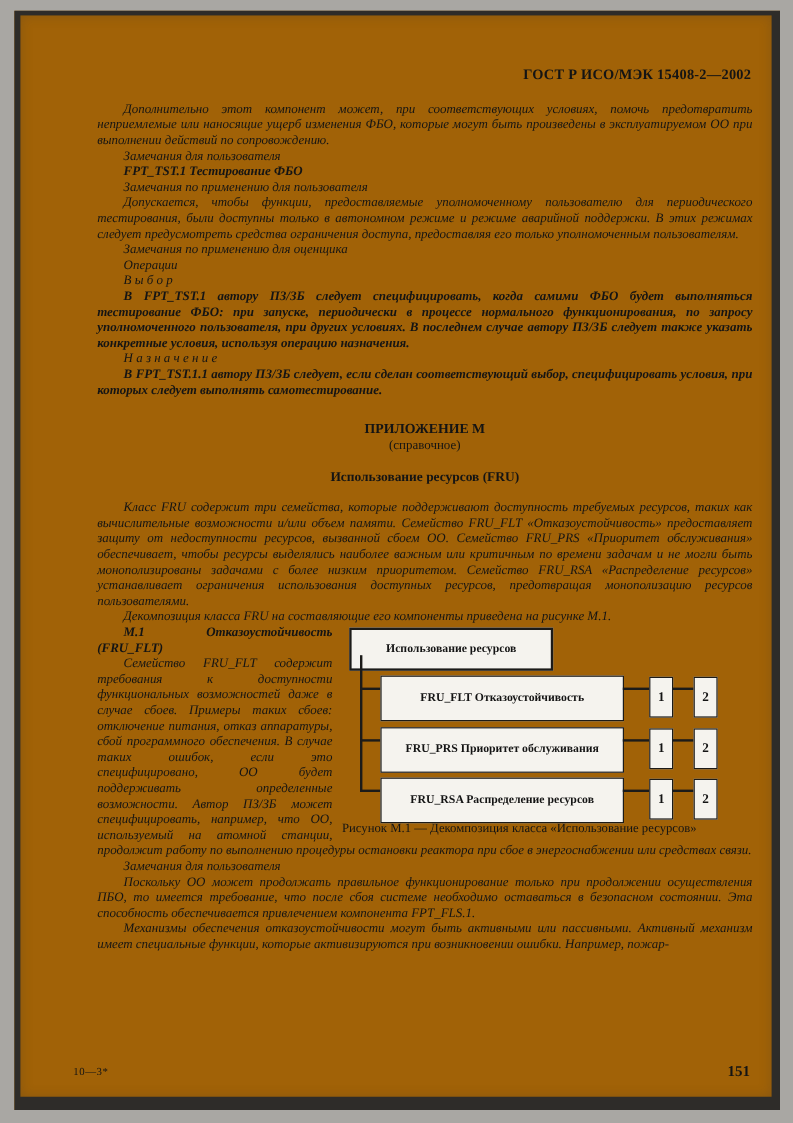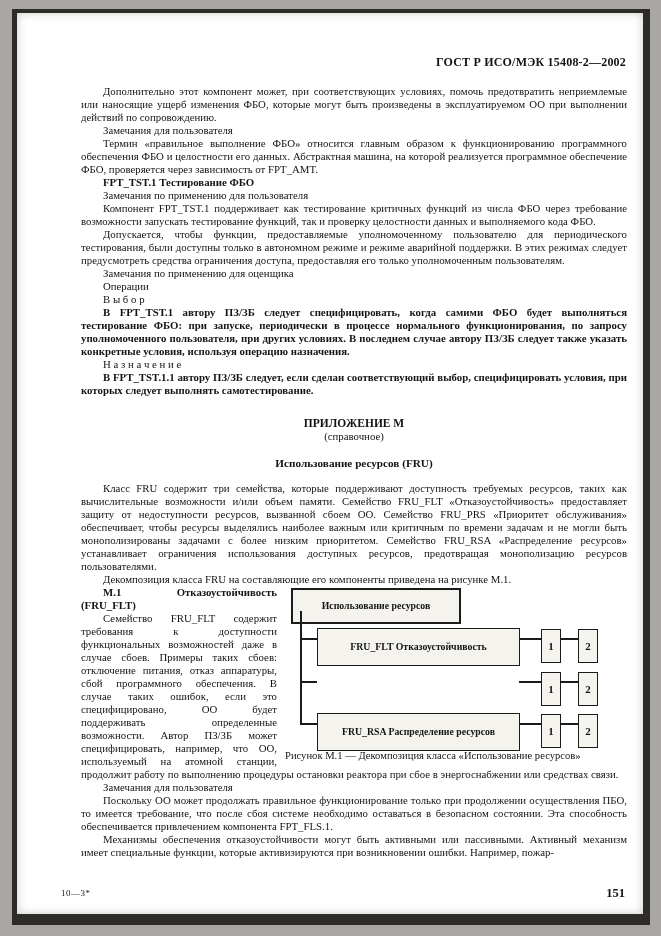--- a/index.html
+++ b/index.html
@@ -3,34 +3,34 @@
 <meta charset="utf-8">
 <style>
   html,body { margin:0; padding:0; background:#8f8d8a; }
   .canvas {
     position:relative; width:661px; height:936px; margin:0 auto;
     background:#a9a7a3; overflow:hidden;
     font-family:"Liberation Serif", serif; color:#141414;
   }
   .page {
     position:absolute; left:12px; top:9px; right:11px; bottom:11px;
-    background:#ffffff;
+    background:#a16207;
     border-style:solid; border-color:#2e2c29;
     border-width:4px 7px 11px 5px;
     box-shadow: inset 0 0 10px rgba(60,55,48,0.25);
   }
   .header {
     position:absolute; top:42px; right:17px;
     font-weight:bold; font-size:12px; letter-spacing:0.2px;
   }
   .content {
     position:absolute; left:64px; right:16px; top:72px;
   }
   p { margin:0; font-size:10.8px; line-height:13px; text-align:justify; }
-  .ind { text-indent:22px; }
+  .ind { text-indent:22px;font-style:italic; }
   .b { font-weight:bold; }
   .center { text-align:center; text-indent:0; }
   .annex-title { margin-top:20px; font-size:11.5px; }
   .annex-sub { margin-bottom:14px; }
   .annex-heading { margin:12px 0 12px 0; font-size:11.2px; }
   .m1 { overflow:visible; }
   .clear { clear:both; }
 
   
   .figure { float:right; width:342px; margin:2px 0 4px 8px; }
@@ -68,24 +68,22 @@
 
 <div class="canvas">
   <div class="page">
 
     <div class="header">ГОСТ Р ИСО/МЭК 15408-2—2002</div>
 
     <div class="content">
 
       <p class="ind">Дополнительно этот компонент может, при соответствующих условиях, помочь предотвратить неприемлемые или наносящие ущерб изменения ФБО, которые могут быть произведены в эксплуатируемом ОО при выполнении действий по сопровождению.</p>
       <p class="ind">Замечания для пользователя</p>
-      <p class="ind">Термин «правильное выполнение ФБО» относится главным образом к функционированию программного обеспечения ФБО и целостности его данных. Абстрактная машина, на которой реализуется программное обеспечение ФБО, проверяется через зависимость от FPT_AMT.</p>
       <p class="ind b">FPT_TST.1 Тестирование ФБО</p>
       <p class="ind">Замечания по применению для пользователя</p>
-      <p class="ind">Компонент FPT_TST.1 поддерживает как тестирование критичных функций из числа ФБО через требование возможности запускать тестирование функций, так и проверку целостности данных и выполняемого кода ФБО.</p>
       <p class="ind">Допускается, чтобы функции, предоставляемые уполномоченному пользователю для периодического тестирования, были доступны только в автономном режиме и режиме аварийной поддержки. В этих режимах следует предусмотреть средства ограничения доступа, предоставляя его только уполномоченным пользователям.</p>
       <p class="ind">Замечания по применению для оценщика</p>
       <p class="ind">Операции</p>
       <p class="ind">В ы б о р</p>
       <p class="ind b">В FPT_TST.1 автору ПЗ/ЗБ следует специфицировать, когда самими ФБО будет выполняться тестирование ФБО: при запуске, периодически в процессе нормального функционирования, по запросу уполномоченного пользователя, при других условиях. В последнем случае автору ПЗ/ЗБ следует также указать конкретные условия, используя операцию назначения.</p>
       <p class="ind">Н а з н а ч е н и е</p>
       <p class="ind b">В FPT_TST.1.1 автору ПЗ/ЗБ следует, если сделан соответствующий выбор, специфицировать условия, при которых следует выполнять самотестирование.</p>
 
       <p class="center b annex-title">ПРИЛОЖЕНИЕ М</p>
       <p class="center annex-sub">(справочное)</p>
@@ -102,20 +100,21 @@
             <div class="line trunk"></div>
 
             <div class="line branch br-0"></div>
             <div class="dbox fam-box fam-0">FRU_FLT Отказоустойчивость</div>
             <div class="line conn1 br-0"></div>
             <div class="dbox comp-box comp-a ct-0">1</div>
             <div class="line conn2 br-0"></div>
             <div class="dbox comp-box comp-b ct-0">2</div>
 
             <div class="line branch br-1"></div>
+            <div class="dbox fam-box fam-1">FRU_PRS Приоритет обслуживания</div>
             <div class="line conn1 br-1"></div>
             <div class="dbox comp-box comp-a ct-1">1</div>
             <div class="line conn2 br-1"></div>
             <div class="dbox comp-box comp-b ct-1">2</div>
 
             <div class="line branch br-2"></div>
             <div class="dbox fam-box fam-2">FRU_RSA Распределение ресурсов</div>
             <div class="line conn1 br-2"></div>
             <div class="dbox comp-box comp-a ct-2">1</div>
             <div class="line conn2 br-2"></div>

